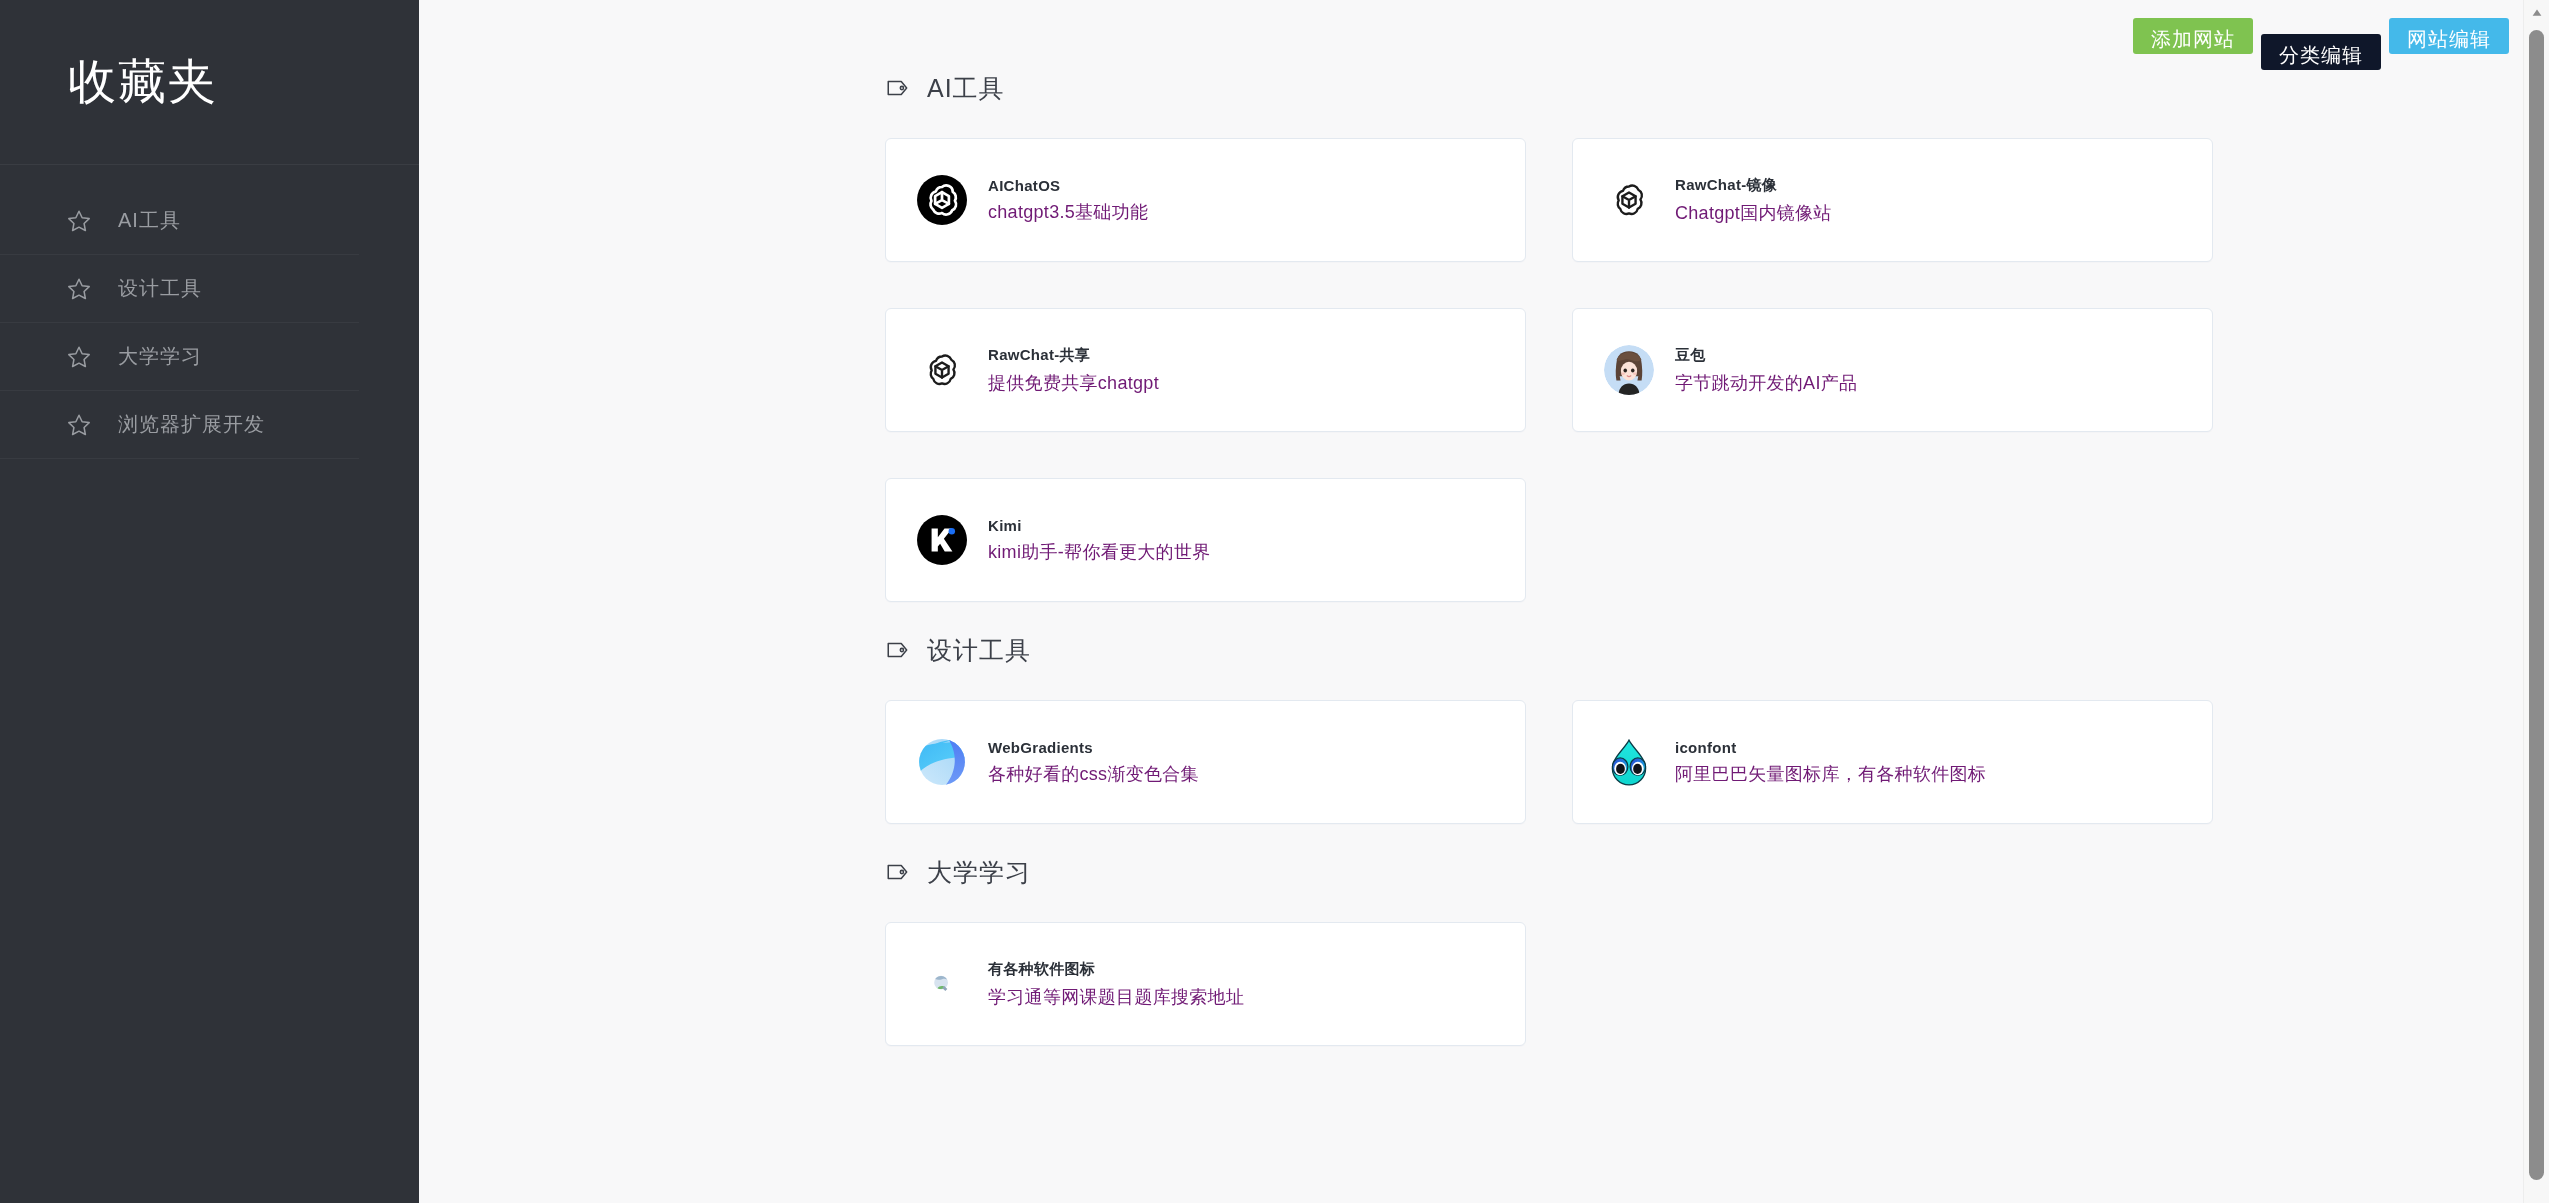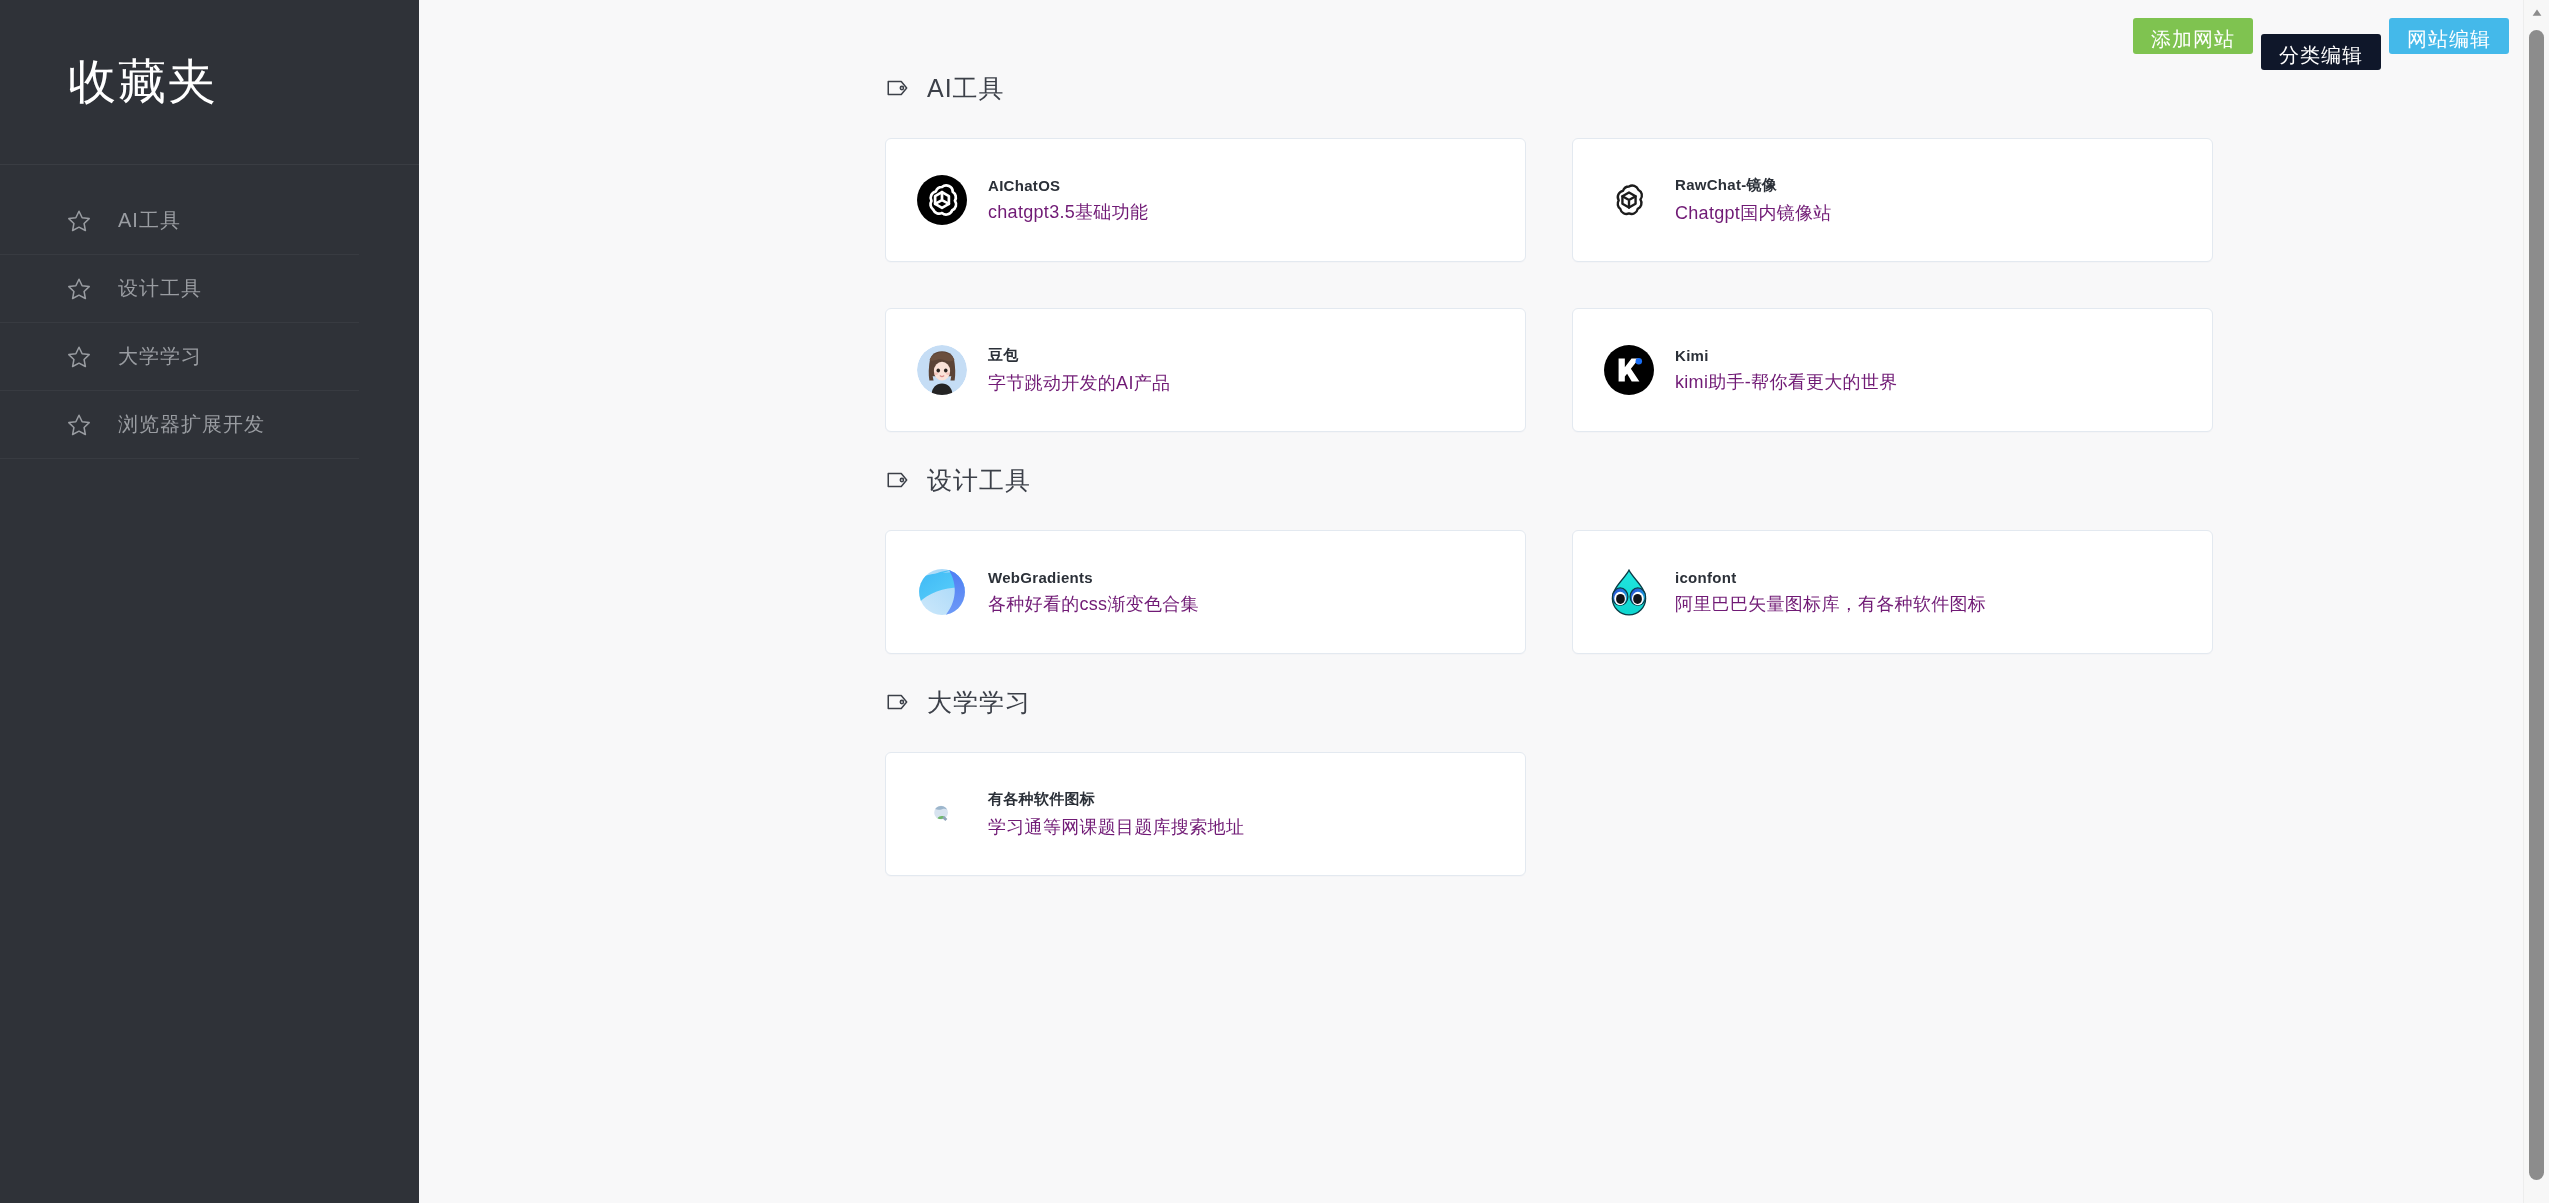--- a/index.html
+++ b/index.html
@@ -191,20 +191,35 @@
                   <path d="M24 24v9.5M24 24l8.3-4.7M24 24l-8.3-4.7"></path>
                 </g>
               </svg>
             </span>
             <span class="card-text">
               <span class="card-title">RawChat-镜像</span>
               <span class="card-desc">Chatgpt国内镜像站</span>
             </span>
           </div>
 
+          <div class="card">
+            <span class="card-icon">
+              <svg viewBox="0 0 48 48" width="38" height="38">
+                <g fill="none" stroke="#1c1c1c" stroke-width="3" stroke-linecap="round" stroke-linejoin="round">
+                  <path d="M24 7a8 8 0 0 0-7.6 5.5A8 8 0 0 0 11 24.5a8 8 0 0 0 2 10.7A8 8 0 0 0 24 41a8 8 0 0 0 11-5.8 8 8 0 0 0 3.4-11.8A8 8 0 0 0 35.7 11 8 8 0 0 0 24 7z"></path>
+                  <path d="M24 14.5l8.3 4.8v9.4L24 33.5l-8.3-4.8v-9.4z"></path>
+                  <path d="M24 24v9.5M24 24l8.3-4.7M24 24l-8.3-4.7"></path>
+                </g>
+              </svg>
+            </span>
+            <span class="card-text">
+              <span class="card-title">RawChat-共享</span>
+              <span class="card-desc">提供免费共享chatgpt</span>
+            </span>
+          </div>
 
           <div class="card">
             <span class="card-icon">
               <svg viewBox="0 0 48 48" width="50" height="50">
                 <defs>
                   <clipPath id="dbclip">
                       <circle cx="24" cy="24" r="24"></circle>
                     </clipPath>
                 </defs>
                 <g clip-path="url(#dbclip)">

